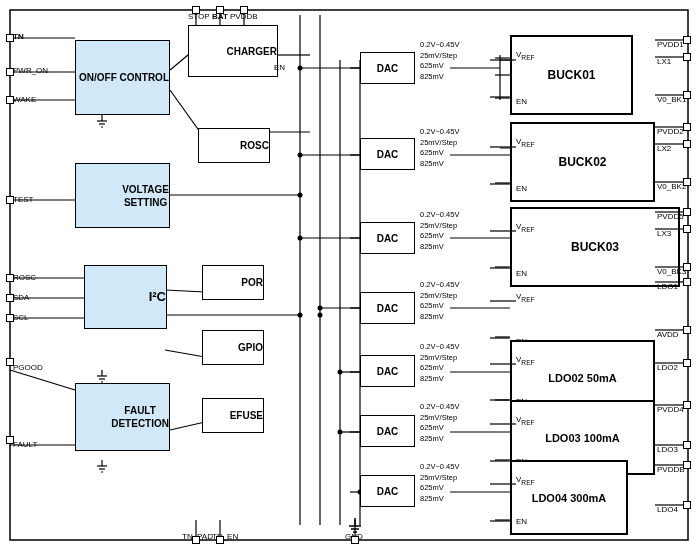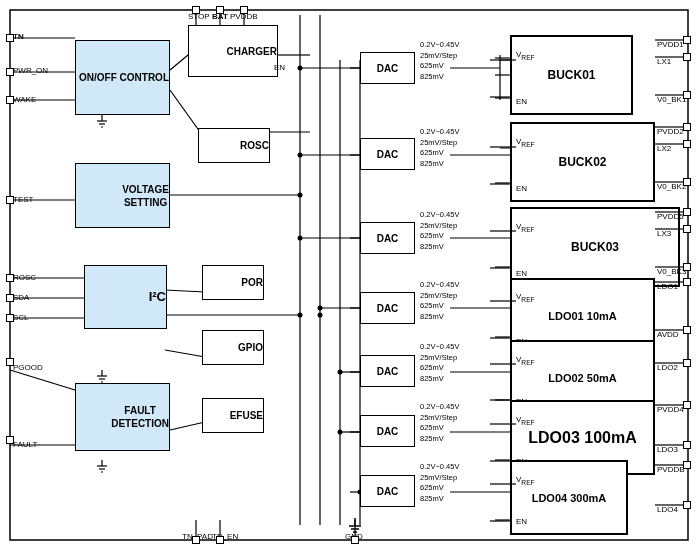--- a/index.html
+++ b/index.html
@@ -375,39 +375,36 @@
   </div>
   <span class="pin-label" style="left:516px;top:222px;">V<sub>REF</sub></span>
   <span class="pin-label" style="left:516px;top:269px;">EN</span>
   <span class="pin-label" style="left:657px;top:212px;">PVDD5</span>
   <span class="pin-label" style="left:657px;top:229px;">LX3</span>
   <span class="pin-label" style="left:657px;top:267px;">V0_BK3</span>
   <div class="pin-connector" style="left:683px;top:208px;"></div>
   <div class="pin-connector" style="left:683px;top:225px;"></div>
   <div class="pin-connector" style="left:683px;top:263px;"></div>
 
-  <div class="output-block" style="left:510px;top:278px;width:145px;height:75px;font-size:11px;">
-    LDO01 10mA
-  </div>
   <span class="pin-label" style="left:516px;top:292px;">V<sub>REF</sub></span>
   <span class="pin-label" style="left:516px;top:337px;">EN</span>
   <span class="pin-label" style="left:657px;top:282px;">LDO1</span>
   <span class="pin-label" style="left:657px;top:330px;">AVDD</span>
   <div class="pin-connector" style="left:683px;top:278px;"></div>
   <div class="pin-connector" style="left:683px;top:326px;"></div>
 
   <div class="output-block" style="left:510px;top:340px;width:145px;height:75px;font-size:11px;">
     LDO02 50mA
   </div>
   <span class="pin-label" style="left:516px;top:355px;">V<sub>REF</sub></span>
   <span class="pin-label" style="left:516px;top:397px;">EN</span>
   <span class="pin-label" style="left:657px;top:363px;">LDO2</span>
   <div class="pin-connector" style="left:683px;top:359px;"></div>
 
-  <div class="output-block" style="left:510px;top:400px;width:145px;height:75px;font-size:16px;">
+  <div class="output-block" style="left:510px;top:400px;width:145px;height:75px;font-size:11px;">
     LDO03 100mA
   </div>
   <span class="pin-label" style="left:516px;top:415px;">V<sub>REF</sub></span>
   <span class="pin-label" style="left:516px;top:457px;">EN</span>
   <span class="pin-label" style="left:657px;top:405px;">PVDD4</span>
   <span class="pin-label" style="left:657px;top:445px;">LDO3</span>
   <div class="pin-connector" style="left:683px;top:401px;"></div>
   <div class="pin-connector" style="left:683px;top:441px;"></div>
 
   <div class="output-block" style="left:510px;top:460px;width:118px;height:75px;font-size:11px;">

